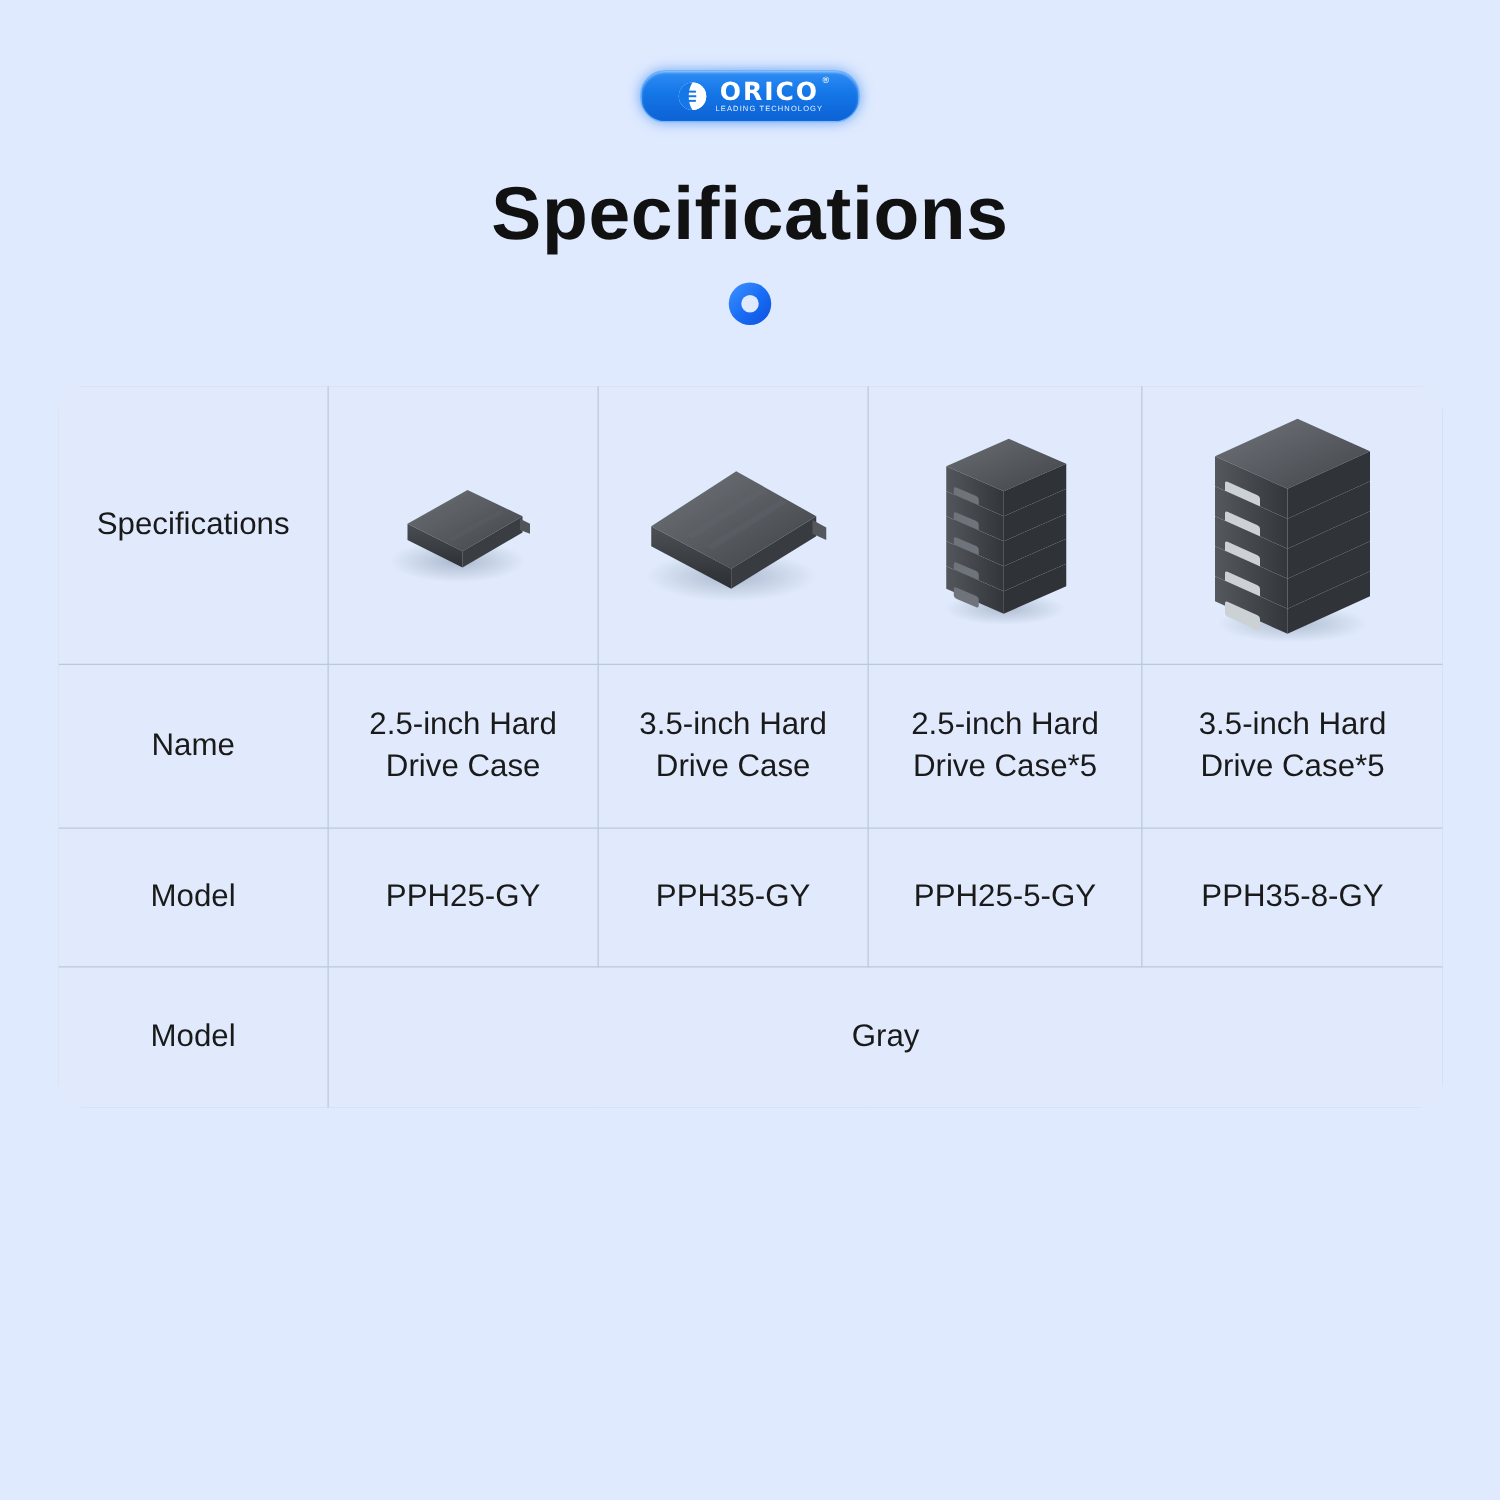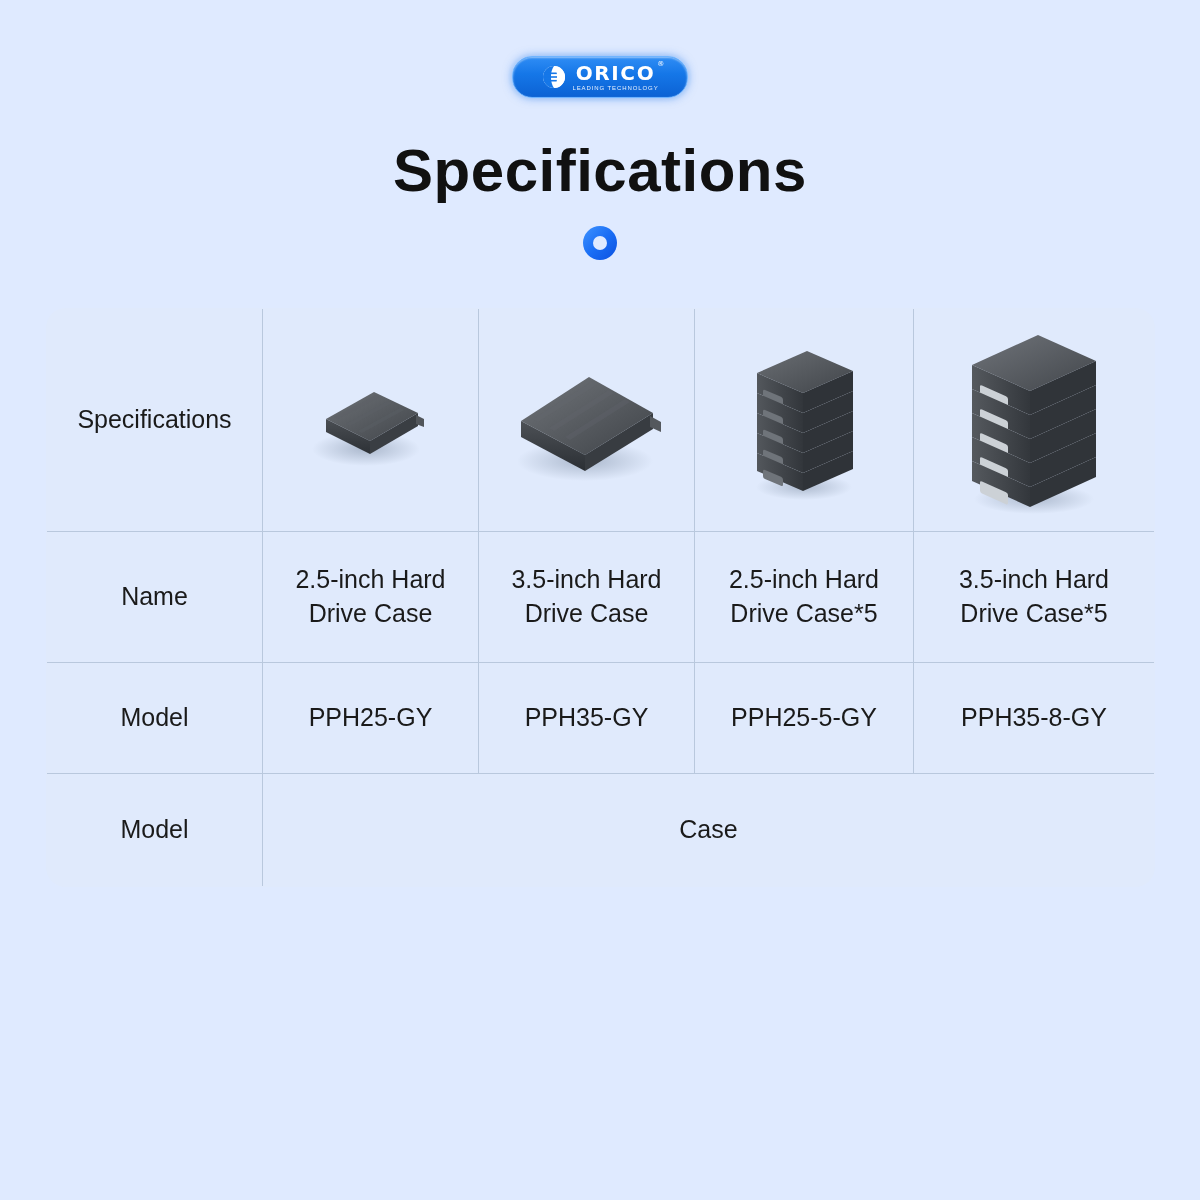--- a/index.html
+++ b/index.html
@@ -395,18 +395,18 @@
         <td class="label-cell">Model</td>
         <td>PPH25-GY</td>
         <td>PPH35-GY</td>
         <td>PPH25-5-GY</td>
         <td>PPH35-8-GY</td>
       </tr>
 
 
       <tr class="row-color">
         <td class="label-cell">Model</td>
-        <td colspan="4">Case</td>
+        <td colspan="4">Gray</td>
       </tr>
 
     </tbody>
   </table>
 </div>
 
 </body></html>

